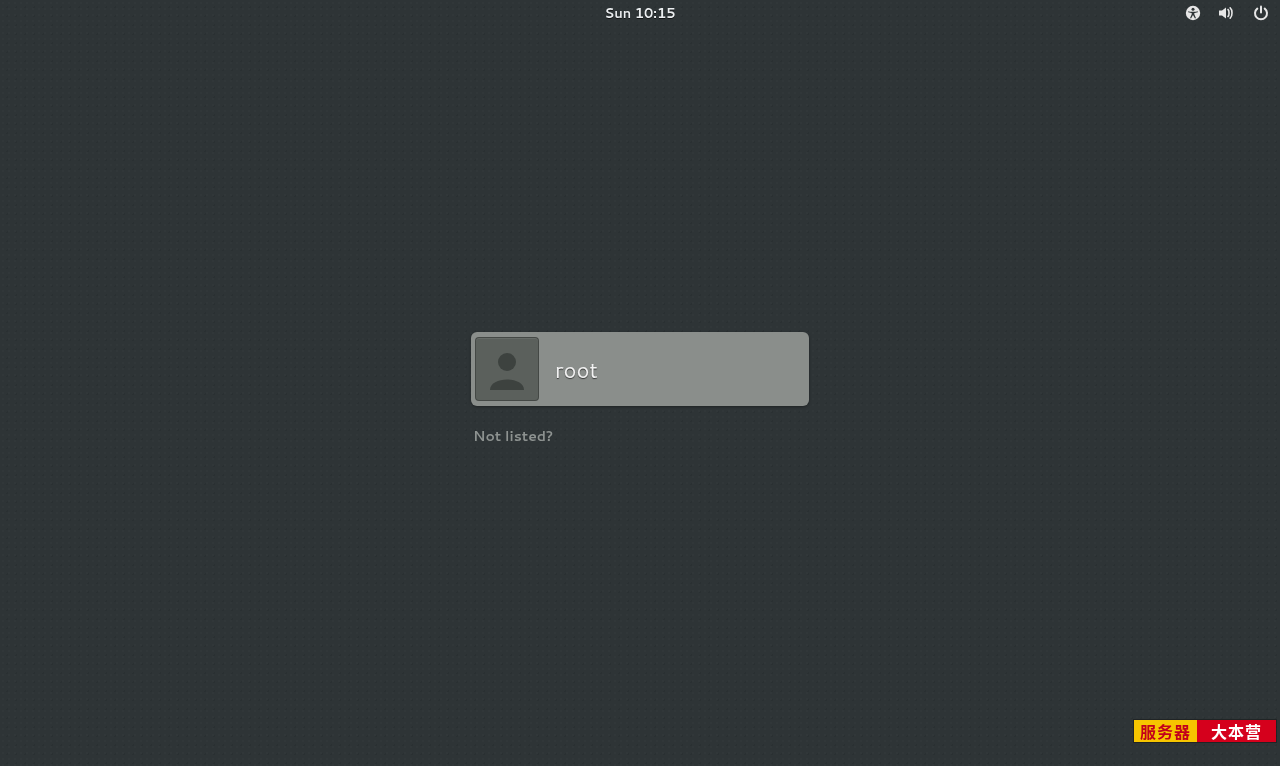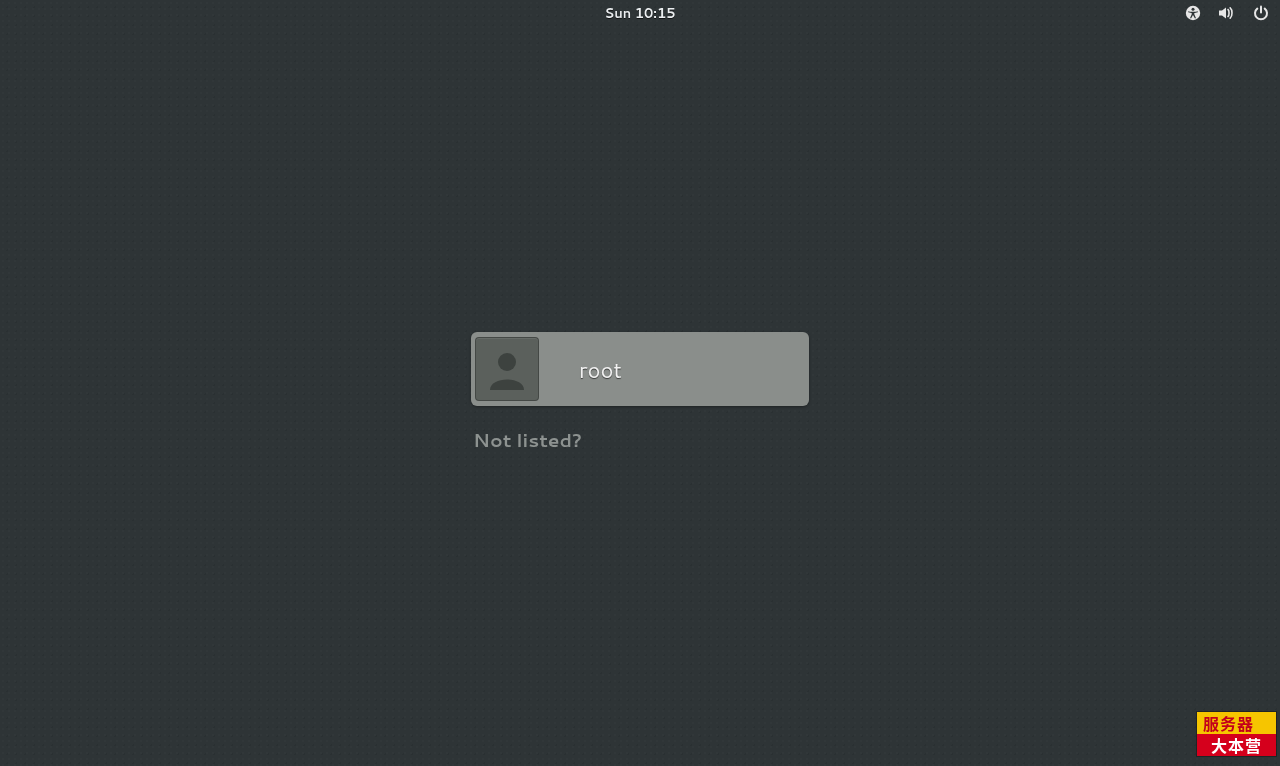--- a/index.html
+++ b/index.html
@@ -68,21 +68,20 @@
   .user-card {
     width: 338px;
     height: 74px;
     background: #8a8e8b;
     border-radius: 6px;
     display: flex;
     align-items: center;
     padding: 4px;
     box-shadow: 0 1px 3px rgba(0,0,0,0.35);
     cursor: pointer;
-    gap: 24px;
   }
   .avatar-box {
     width: 64px;
     height: 64px;
     border-radius: 4px;
     background: #5b605c;
     border: 1px solid rgba(0,0,0,0.25);
     box-shadow: inset 0 1px 0 rgba(255,255,255,0.08);
     display: flex;
     align-items: center;
@@ -92,40 +91,39 @@
   .avatar-box svg { display:block; }
   .user-name {
     margin-left: 16px;
     font-size: 22px;
     color: #f2f2f2;
     font-weight: 400;
     text-shadow: 0 1px 1px rgba(0,0,0,0.6);
   }
   .not-listed {
     margin-top: 20px;
-    font-size: 19px;
+    font-size: 14px;
     font-weight: 700;
     color: #8d9290;
     cursor: pointer;
     padding-left: 2px;
   }
 
   
   .watermark {
     position: absolute;
     right: 4px;
-    bottom: 10px;
+    bottom: 24px;
     display: flex;
     font-family: "PingFang SC","Microsoft YaHei","Noto Sans CJK SC",sans-serif;
     font-weight: 700;
     font-size: 16px;
     line-height: 1;
     box-shadow: 0 0 0 1px rgba(0,0,0,0.3);
     user-select: none;
-    flex-direction: column;
   }
   .watermark .wm-left {
     background: #f6c500;
     color: #c3001b;
     padding: 3px 6px;
     letter-spacing: 1px;
   }
   .watermark .wm-right {
     background: #d5001c;
     color: #ffffff;

